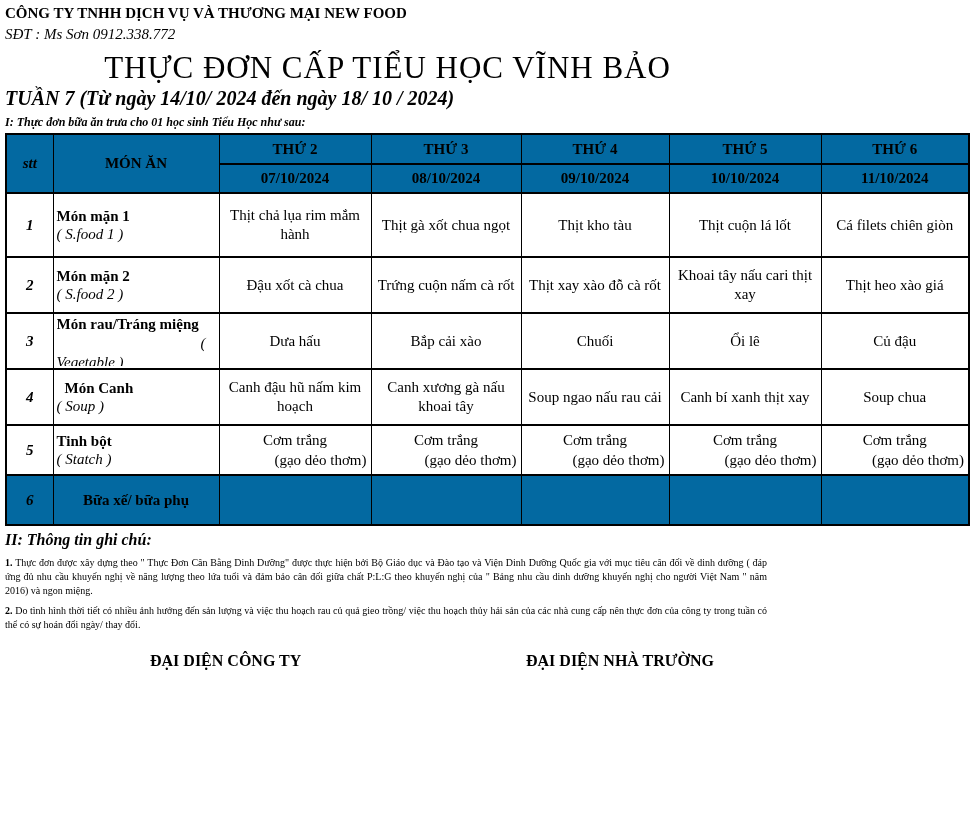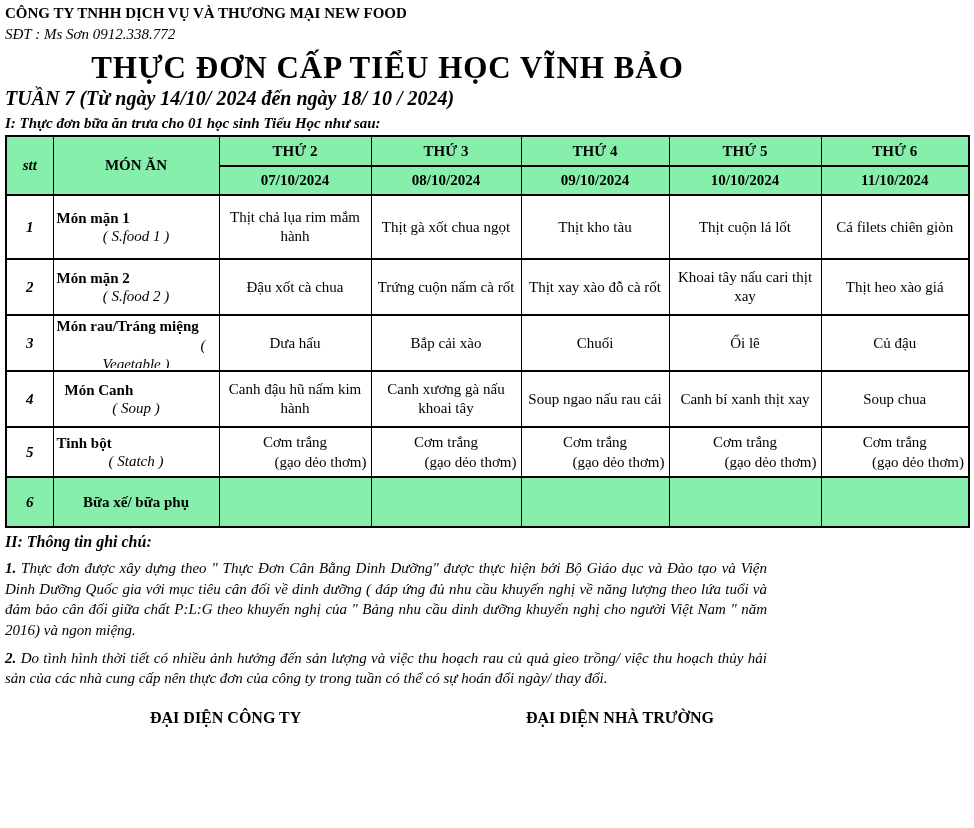--- a/index.html
+++ b/index.html
@@ -11,68 +11,68 @@
     overflow: hidden;
   }
   .doc { padding: 3px 0 0 5px; width: 770px; }
 
   
   .company-name { font-weight: bold; font-size: 15px; line-height: 1.4; }
   .company-address, .company-phone { font-style: italic; font-size: 15px; line-height: 1.42; }
 
   
   .doc-title {
-    text-align: center; font-weight: bold; font-size: 31px;
+    text-align: center; font-weight: normal; font-size: 31px;
     letter-spacing: 1px; margin-top: 6px; line-height: 1.1;
   }
   .doc-subtitle {
     text-align: left; font-weight: bold; font-style: italic;
     font-size: 20px; margin-top: 2px; line-height: 1.15;
   }
   .section-heading {
-    font-weight: bold; font-style: italic; font-size: 15px;
+    font-weight: bold; font-style: italic; font-size: 12px;
     margin: 5px 0 3px 0;
   }
 
   
   table.menu {
     border-collapse: collapse; table-layout: fixed;
     width: 963px; margin-left: 0px;
     border: 2px solid #000;
   }
   table.menu td, table.menu th {
     border: 2px solid #000;
     border-left-width: 1px; border-right-width: 1px;
     padding: 1px 3px;
     text-align: center; vertical-align: middle;
     font-size: 15px; overflow: hidden;
   }
-  .green { background: #86efac; }
+  .green { background: #0369a1; }
   th.stt-h { font-style: italic; font-weight: bold; font-size: 15px; }
   th.dish-h { font-weight: bold; font-size: 16px; }
   th.day-h { font-weight: bold; font-size: 16px; border-bottom-width: 1px; }
   th.date-h { font-weight: bold; font-size: 15px; border-top-width: 1px; border-bottom-width: 3px; }
   th.merged-h { border-bottom-width: 3px; }
 
   td.stt-c { font-style: italic; font-weight: bold; font-size: 15px; }
   td.dish-c { text-align: left; vertical-align: middle; padding-left: 6px; }
   .dish-main { font-weight: bold; display: block; text-align: left; line-height: 1.25; }
-  .dish-sub { font-style: italic; display: block; text-align: center; line-height: 1.25; }
+  .dish-sub { font-style: italic; display: block; text-align: left; line-height: 1.25; }
   .dish-sub-r { font-style: italic; display: block; text-align: right; padding-right: 10px; line-height: 1.25; }
   .clip { height: 51px; overflow: hidden; }
   td.food-c { line-height: 1.3; }
   td.starch-c { vertical-align: top; }
   .starch-l1 { display: block; text-align: center; line-height: 1.35; }
   .starch-l2 { display: block; text-align: right; padding-right: 1px; line-height: 1.35; }
   .dish-center { font-weight: bold; text-align: center; display: block; }
 
   
   .notes-heading { font-weight: bold; font-style: italic; font-size: 16px; margin-top: 5px; }
   .note {
-    font-style: italic; font-size: 15px; line-height: 1.37;
+    font-size: 10px; line-height: 1.37;
     text-align: justify; margin: 7px 3px 0 0;
   }
   .note-label { font-weight: bold; }
 
   
   .sig-row {
     display: flex; justify-content: space-between;
     padding: 0 56px 0 145px; margin-top: 20px;
     font-weight: bold; font-size: 16px; gap: 47px;
   }
@@ -162,21 +162,21 @@
       <td class="food-c">Ổi lê</td>
       <td class="food-c">Củ đậu</td>
     </tr>
 
     <tr style="height:56px">
       <td class="stt-c">4</td>
       <td class="dish-c">
         <span class="dish-main" style="padding-left:8px">Món Canh</span>
         <span class="dish-sub">( Soup )</span>
       </td>
-      <td class="food-c">Canh đậu hũ nấm kim hành</td>
+      <td class="food-c">Canh đậu hũ nấm kim hoạch</td>
       <td class="food-c">Canh xương gà nấu khoai tây</td>
       <td class="food-c">Soup ngao nấu rau cải</td>
       <td class="food-c">Canh bí xanh thịt xay</td>
       <td class="food-c">Soup chua</td>
     </tr>
 
     <tr style="height:50px">
       <td class="stt-c">5</td>
       <td class="dish-c">
         <span class="dish-main">Tinh bột</span>

